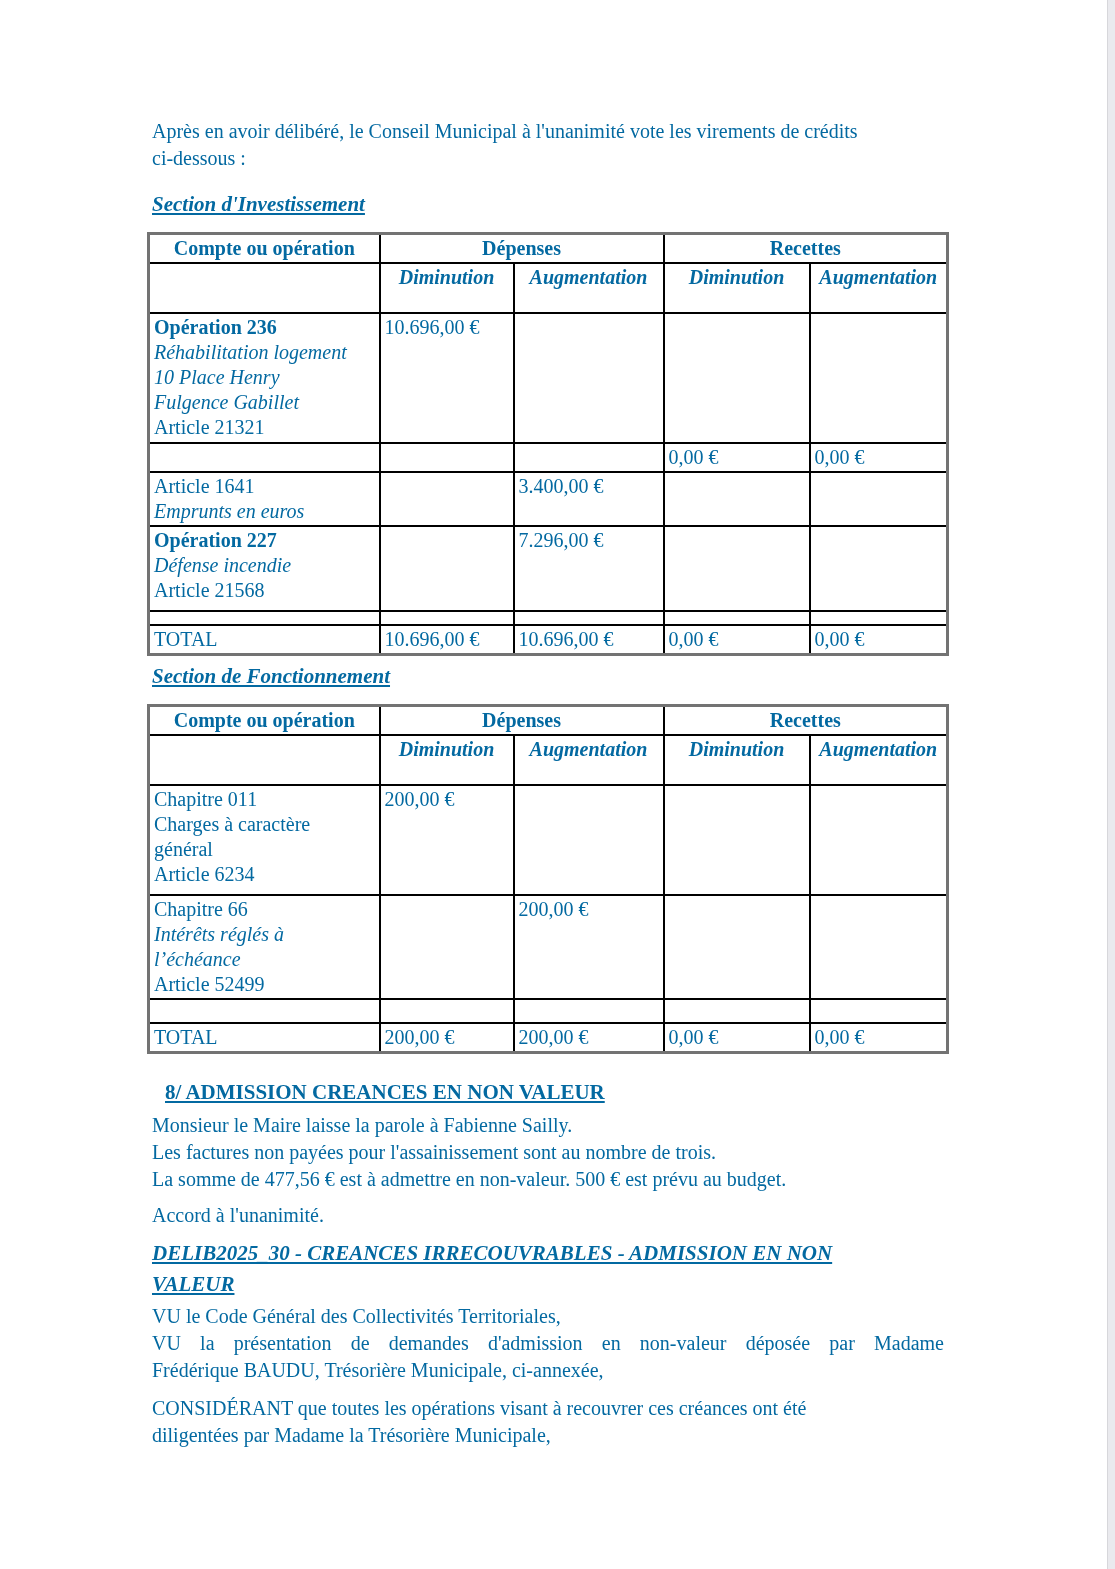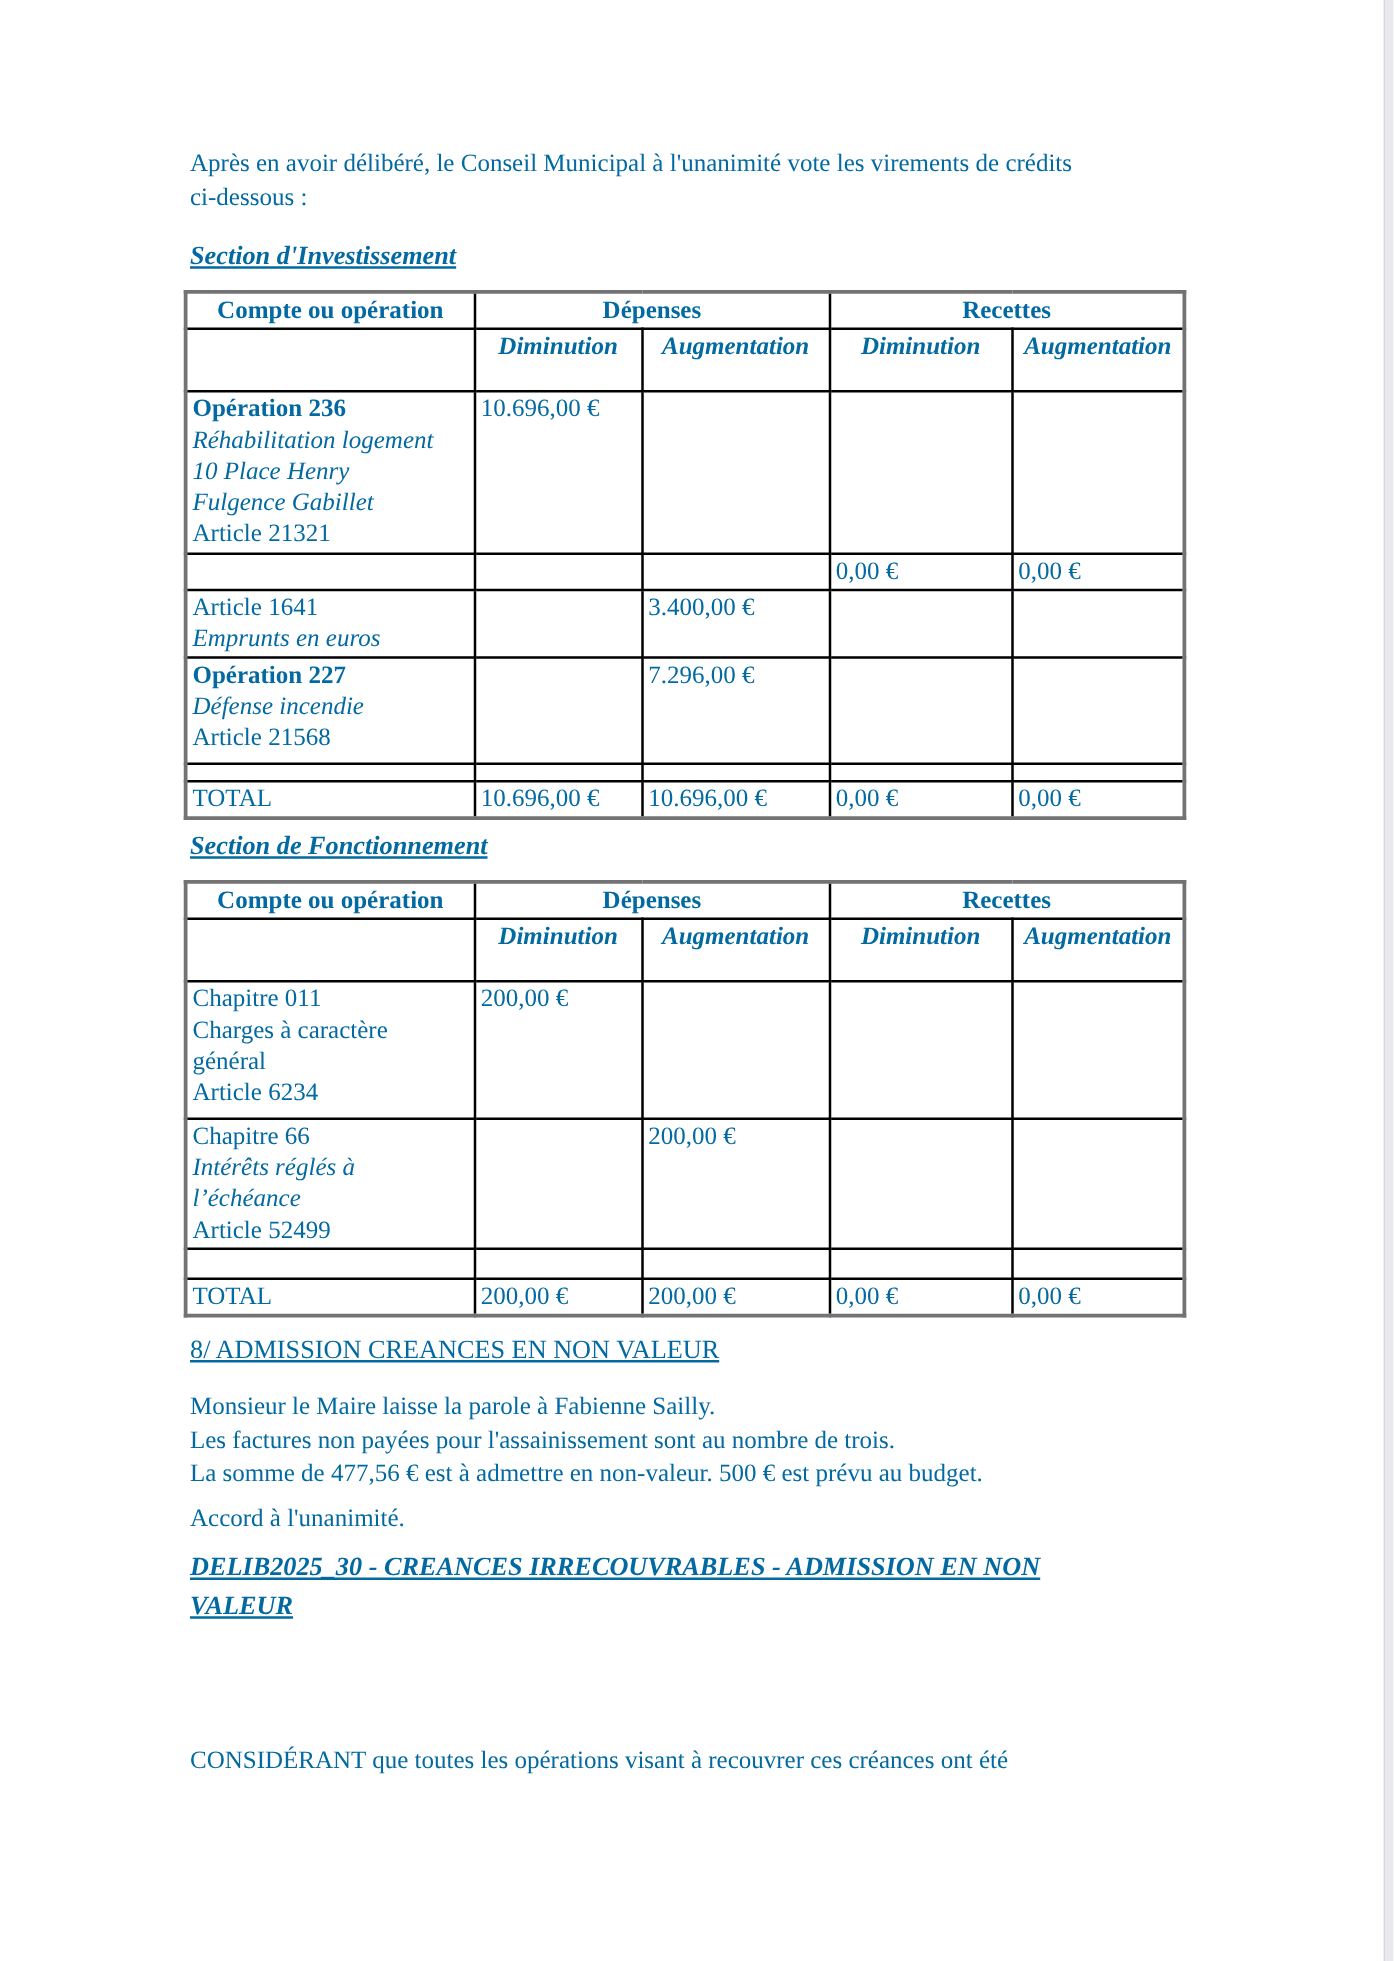--- a/index.html
+++ b/index.html
@@ -14,22 +14,22 @@
   .content{position:absolute;left:152px;top:0;width:792px;height:100%;}
   .blk{position:absolute;left:0;width:792px;}
   .body-text{font-size:20px;line-height:27px;margin:0;}
   .line{display:block;}
   .just-line{display:block;text-align:justify;text-align-last:justify;}
   .sec-title{
     font-size:21px;font-weight:bold;font-style:italic;
     text-decoration:underline;margin:0;line-height:26px;
   }
   .h8{
-    font-size:21px;font-weight:normal;
-    text-decoration:underline;margin:0;line-height:26px;
+    font-size:21px;font-weight:bold;
+    text-decoration:underline;margin:13px;line-height:26px;
   }
   .delib-h{
     font-size:21px;font-weight:bold;font-style:italic;
     margin:0;line-height:31px;
   }
   .delib-h .line{text-decoration:underline;}
   table.budget{
     border-collapse:collapse;table-layout:fixed;
     width:799px;
     border:3px solid #737373;
@@ -216,21 +216,27 @@
       <span class="line">La somme de 477,56 € est à admettre en non-valeur. 500 € est prévu au budget.</span>
     </p>
 
     <p class="body-text blk" style="top:1202px;">Accord à l'unanimité.</p>
 
     <h2 class="delib-h blk" style="top:1238px;">
       <span class="line">DELIB2025_30 - CREANCES IRRECOUVRABLES - ADMISSION EN NON</span>
       <span class="line">VALEUR</span>
     </h2>
 
+    <p class="body-text blk" style="top:1303px;">
+      <span class="line">VU le Code Général des Collectivités Territoriales,</span>
+      <span class="just-line">VU la présentation de demandes d'admission en non-valeur déposée par Madame</span>
+      <span class="line">Frédérique BAUDU, Trésorière Municipale, ci-annexée,</span>
+    </p>
 
     <p class="body-text blk" style="top:1395px;">
       <span class="line">CONSIDÉRANT que toutes les opérations visant à recouvrer ces créances ont été</span>
+      <span class="line">diligentées par Madame la Trésorière Municipale,</span>
     </p>
 
   </div>
 
   <div class="scroll-strip"></div>
 </div>
 
 </body></html>

